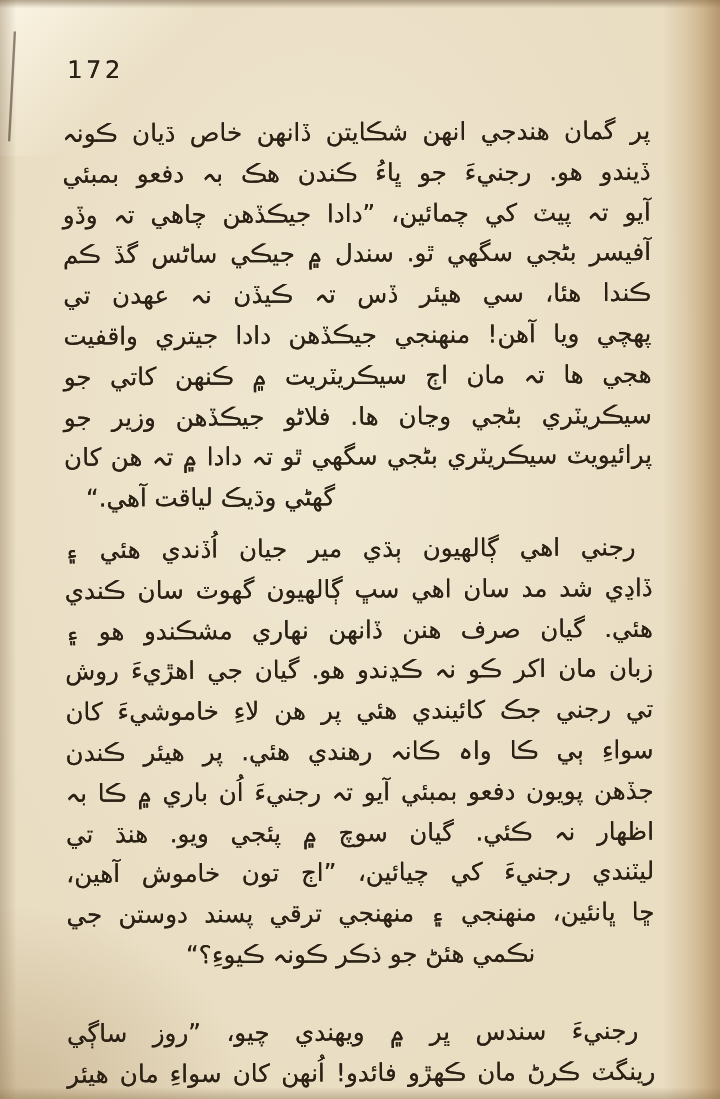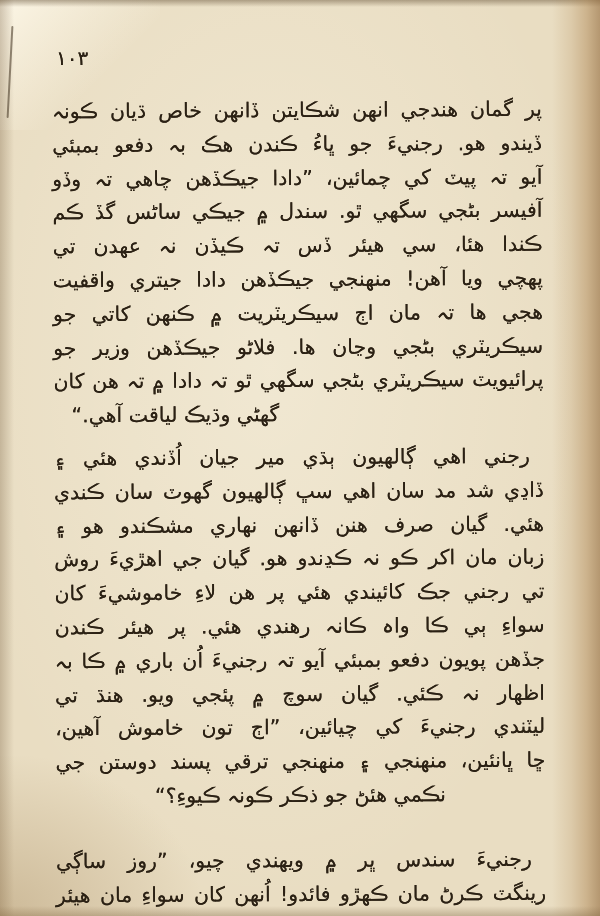--- a/index.html
+++ b/index.html
@@ -65,21 +65,21 @@
 
 <div class="scan">
   <div class="corner-tl"></div>
   <div class="edge-top"></div>
   <div class="edge-left"></div>
   <div class="edge-right"></div>
   <div class="edge-bottom"></div>
   <div class="corner-bl"></div>
   <div class="spine-line"></div>
 
-  <div class="page-number">١٠٣</div>
+  <div class="page-number">172</div>
 
   <div class="text-block" id="text-block">
       <div class="para">
         <div class="line">پر گمان هندجي انهن شڪايتن ڏانهن خاص ڌيان ڪونہ</div>
         <div class="line">ڏيندو هو. رجنيءَ جو ڀاءُ ڪندن هڪ بہ دفعو بمبئي</div>
         <div class="line">آيو تہ پيٽ کي چمائين، ”دادا جيڪڏهن چاهي تہ وڏو</div>
         <div class="line">آفيسر بڻجي سگهي ٿو. سندل ۾ جيڪي ساڻس گڏ ڪم</div>
         <div class="line">ڪندا هئا، سي هيئر ڏس تہ ڪيڏن نہ عهدن تي</div>
         <div class="line">پهچي ويا آهن! منهنجي جيڪڏهن دادا جيتري واقفيت</div>
         <div class="line">هجي ها تہ مان اڄ سيڪريٽريت ۾ ڪنهن کاتي جو</div>

